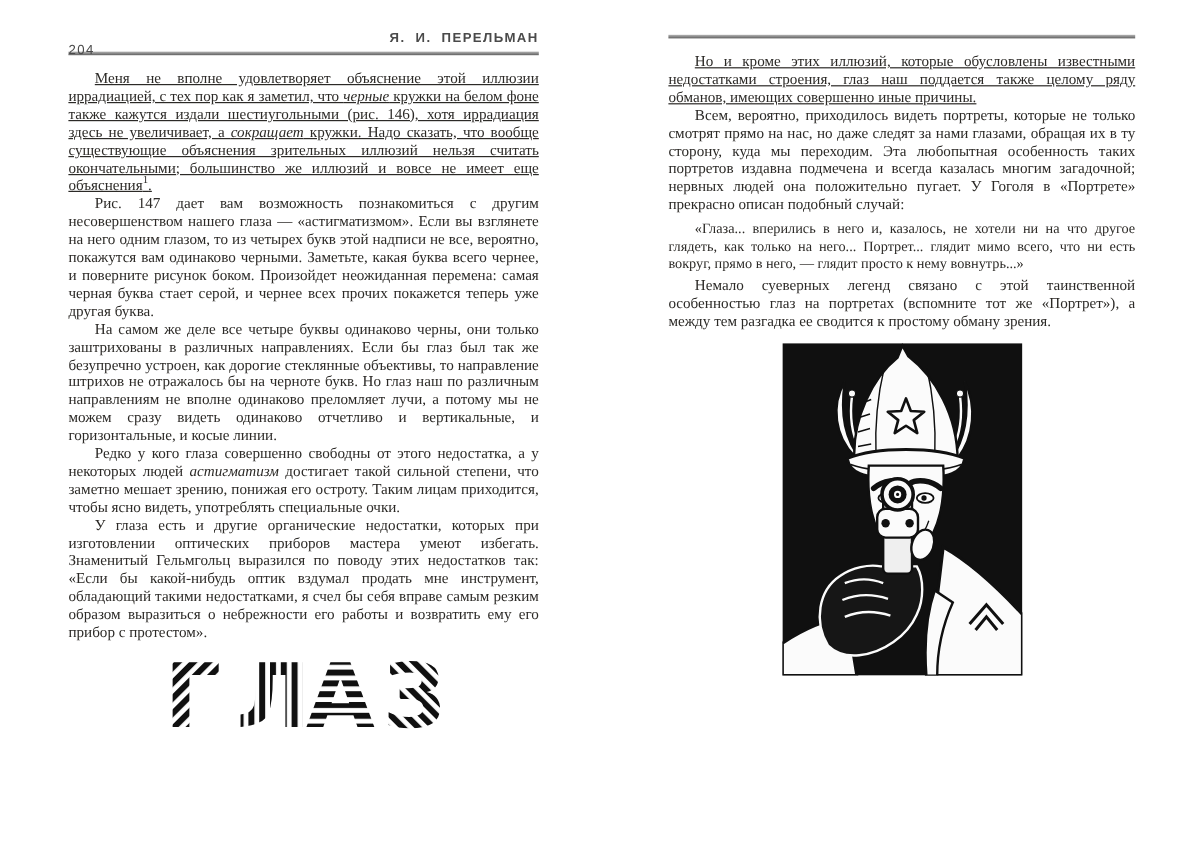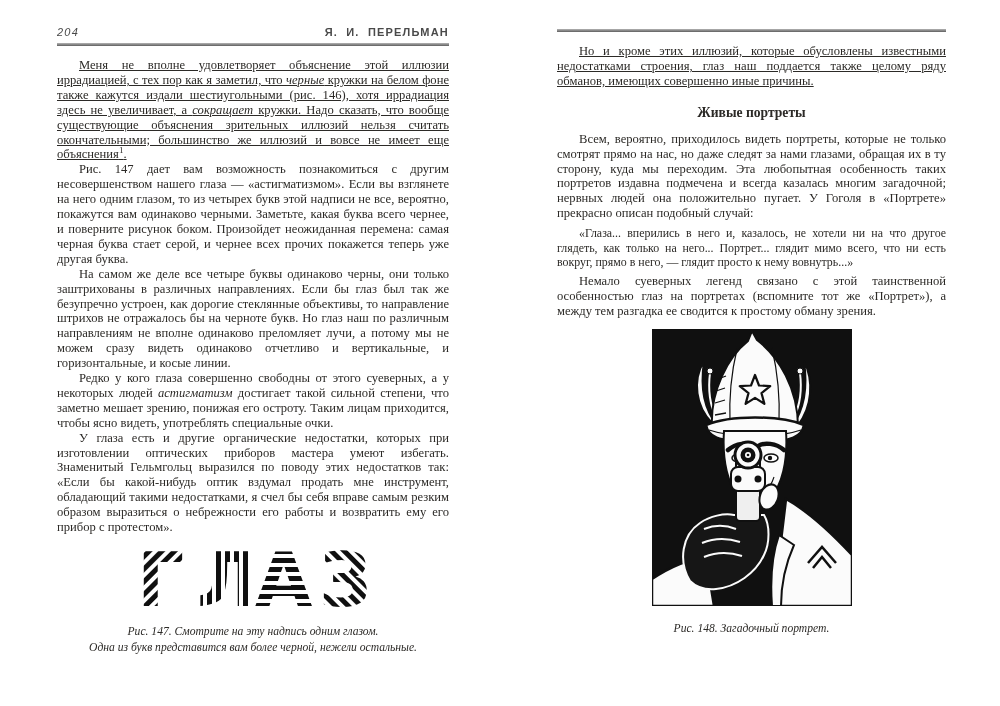--- a/index.html
+++ b/index.html
@@ -9,21 +9,21 @@
     font-family:"Liberation Serif","DejaVu Serif",serif;
     color:#2c2a27;
   }
   .page{position:absolute;top:26px;}
   #left-page{left:57px;width:392px;}
   #right-page{left:557px;width:389px;}
 
   .pghead{position:relative;height:14px;
     font-family:"Liberation Sans","DejaVu Sans",sans-serif;
     font-size:11px;color:#4a4a4a;letter-spacing:1.2px;word-spacing:4px;}
-  .pghead .pagenum-left{position:absolute;left:0;top:0;font-style:italic;}
+  .pghead .pagenum-left{position:absolute;left:0;top:10px;}
   .pghead .pagenum-right{position:absolute;right:0;top:0;}
   .pghead .runtitle{display:block;text-align:right;font-weight:bold;}
   .rule{height:3px;margin-top:3px;background:linear-gradient(#b4b4b4,#5f5f5f);}
 
   p.body{
     font-size:12.6px;line-height:14.9px;text-align:justify;
     text-indent:22px;margin:0;
   }
   p.body.mt{margin-top:12px;text-decoration:underline;}
   p.quote{
@@ -58,21 +58,21 @@
       <span class="pagenum-left">204</span>
       <span class="runtitle">Я. И.  ПЕРЕЛЬМАН</span>
     </header>
     <div class="rule"></div>
 
     <p class="body mt"><span>Меня не вполне удовлетворяет объяснение этой иллюзии иррадиацией, с тех пор как я заметил, что </span><i>черные</i><span> кружки на белом фоне также кажутся издали шестиугольными (рис. 146), хотя иррадиация здесь не увеличивает, а </span><i>сокращает</i><span> кружки. Надо сказать, что вообще существующие объяснения зрительных иллюзий нельзя считать окончательными; большинство же иллюзий и вовсе не имеет еще объяснения</span><sup class="fnref">1</sup><span>.</span></p>
 
 
     <p class="body">Рис. 147 дает вам возможность познакомиться с другим несовершенством нашего глаза — «астигматизмом». Если вы взглянете на него одним глазом, то из четырех букв этой надписи не все, вероятно, покажутся вам одинаково черными. Заметьте, какая буква всего чернее, и поверните рисунок боком. Произойдет неожиданная перемена: самая черная буква стает серой, и чернее всех прочих покажется теперь уже другая буква.</p>
     <p class="body">На самом же деле все четыре буквы одинаково черны, они только заштрихованы в различных направлениях. Если бы глаз был так же безупречно устроен, как дорогие стеклянные объективы, то направление штрихов не отражалось бы на черноте букв. Но глаз наш по различным направлениям не вполне одинаково преломляет лучи, а потому мы не можем сразу видеть одинаково отчетливо и вертикальные, и горизонтальные, и косые линии.</p>
-    <p class="body"><span>Редко у кого глаза совершенно свободны от этого суеверных, а у некоторых людей </span><i>астигматизм</i><span> достигает такой сильной степени, что заметно мешает зрению, понижая его остроту. Таким лицам приходится, чтобы ясно видеть, употреблять специальные очки.</span></p>
+    <p class="body"><span>Редко у кого глаза совершенно свободны от этого недостатка, а у некоторых людей </span><i>астигматизм</i><span> достигает такой сильной степени, что заметно мешает зрению, понижая его остроту. Таким лицам приходится, чтобы ясно видеть, употреблять специальные очки.</span></p>
     <p class="body">У глаза есть и другие органические недостатки, которых при изготовлении оптических приборов мастера умеют избегать. Знаменитый Гельмгольц выразился по поводу этих недостатков так: «Если бы какой-нибудь оптик вздумал продать мне инструмент, обладающий такими недостатками, я счел бы себя вправе самым резким образом выразиться о небрежности его работы и возвратить ему его прибор с протестом».</p>
 
     <figure class="f147">
       <svg class="glaz-svg" width="236" height="60" viewBox="0 0 236 60">
         <defs>
           <pattern id="pDU" width="9" height="9" patternUnits="userSpaceOnUse" patternTransform="rotate(45)">
             <rect width="5" height="9" fill="#101010"></rect>
           </pattern>
           <pattern id="pV" width="9" height="9" patternUnits="userSpaceOnUse">
             <rect width="5" height="9" fill="#101010"></rect>
@@ -82,34 +82,29 @@
           </pattern>
           <pattern id="pDD" width="9" height="9" patternUnits="userSpaceOnUse" patternTransform="rotate(-45)">
             <rect width="5" height="9" fill="#101010"></rect>
           </pattern>
         </defs>
         <text class="glaz-letter" x="2" y="57" fill="url(#pDU)">Г</text>
         <text class="glaz-letter" x="62" y="57" fill="url(#pV)">Л</text>
         <text class="glaz-letter" x="120" y="57" fill="url(#pH)">А</text>
         <text class="glaz-letter" x="184" y="57" fill="url(#pDD)">З</text>
       </svg>
-      <figcaption>
-        <span class="capline">Рис. 147. Смотрите на эту надпись одним глазом.</span>
-        <span class="capline">Одна из букв представится вам более черной, нежели остальные.</span>
-      </figcaption>
     </figure>
 
   </section>
 
   <section class="page" id="right-page">
     <div class="rule"></div>
 
     <p class="body mt">Но и кроме этих иллюзий, которые обусловлены известными недостатками строения, глаз наш поддается также целому ряду обманов, имеющих совершенно иные причины.</p>
 
-    <h2 class="sect">Живые портреты</h2>
 
     <p class="body">Всем, вероятно, приходилось видеть портреты, которые не только смотрят прямо на нас, но даже следят за нами глазами, обращая их в ту сторону, куда мы переходим. Эта любопытная особенность таких портретов издавна подмечена и всегда казалась многим загадочной; нервных людей она положительно пугает. У Гоголя в «Портрете» прекрасно описан подобный случай:</p>
     <p class="quote">«Глаза... вперились в него и, казалось, не хотели ни на что другое глядеть, как только на него... Портрет... глядит мимо всего, что ни есть вокруг, прямо в него, — глядит просто к нему вовнутрь...»</p>
     <p class="body">Немало суеверных легенд связано с этой таинственной особенностью глаз на портретах (вспомните тот же «Портрет»), а между тем разгадка ее сводится к простому обману зрения.</p>
 
     <figure class="f148">
       <svg width="200" height="277" viewBox="0 0 200 277">
 
         <rect width="200" height="277" fill="#101010"></rect>
 
@@ -151,19 +146,16 @@
         <rect x="84" y="118" width="24" height="74" rx="4" fill="#efefef" stroke="#101010" stroke-width="2"></rect>
         <rect x="79" y="138" width="34" height="24" rx="7" fill="#fbfbfb" stroke="#101010" stroke-width="2"></rect>
         <circle cx="86" cy="150" r="3.5" fill="#101010"></circle>
         <circle cx="106" cy="150" r="3.5" fill="#101010"></circle>
         <ellipse cx="117" cy="168" rx="9" ry="13" transform="rotate(20 117 168)" fill="#fbfbfb" stroke="#101010" stroke-width="2"></ellipse>
         <circle cx="96" cy="126" r="13" fill="#fbfbfb" stroke="#101010" stroke-width="3"></circle>
         <circle cx="96" cy="126" r="7.5" fill="#101010"></circle>
         <circle cx="96" cy="126" r="3" fill="#fbfbfb"></circle>
         <circle cx="96" cy="126" r="1.3" fill="#101010"></circle>
       </svg>
-      <figcaption>
-        <span class="capline">Рис. 148. Загадочный портрет.</span>
-      </figcaption>
     </figure>
   </section>
 
 </div>
 
 </body></html>

